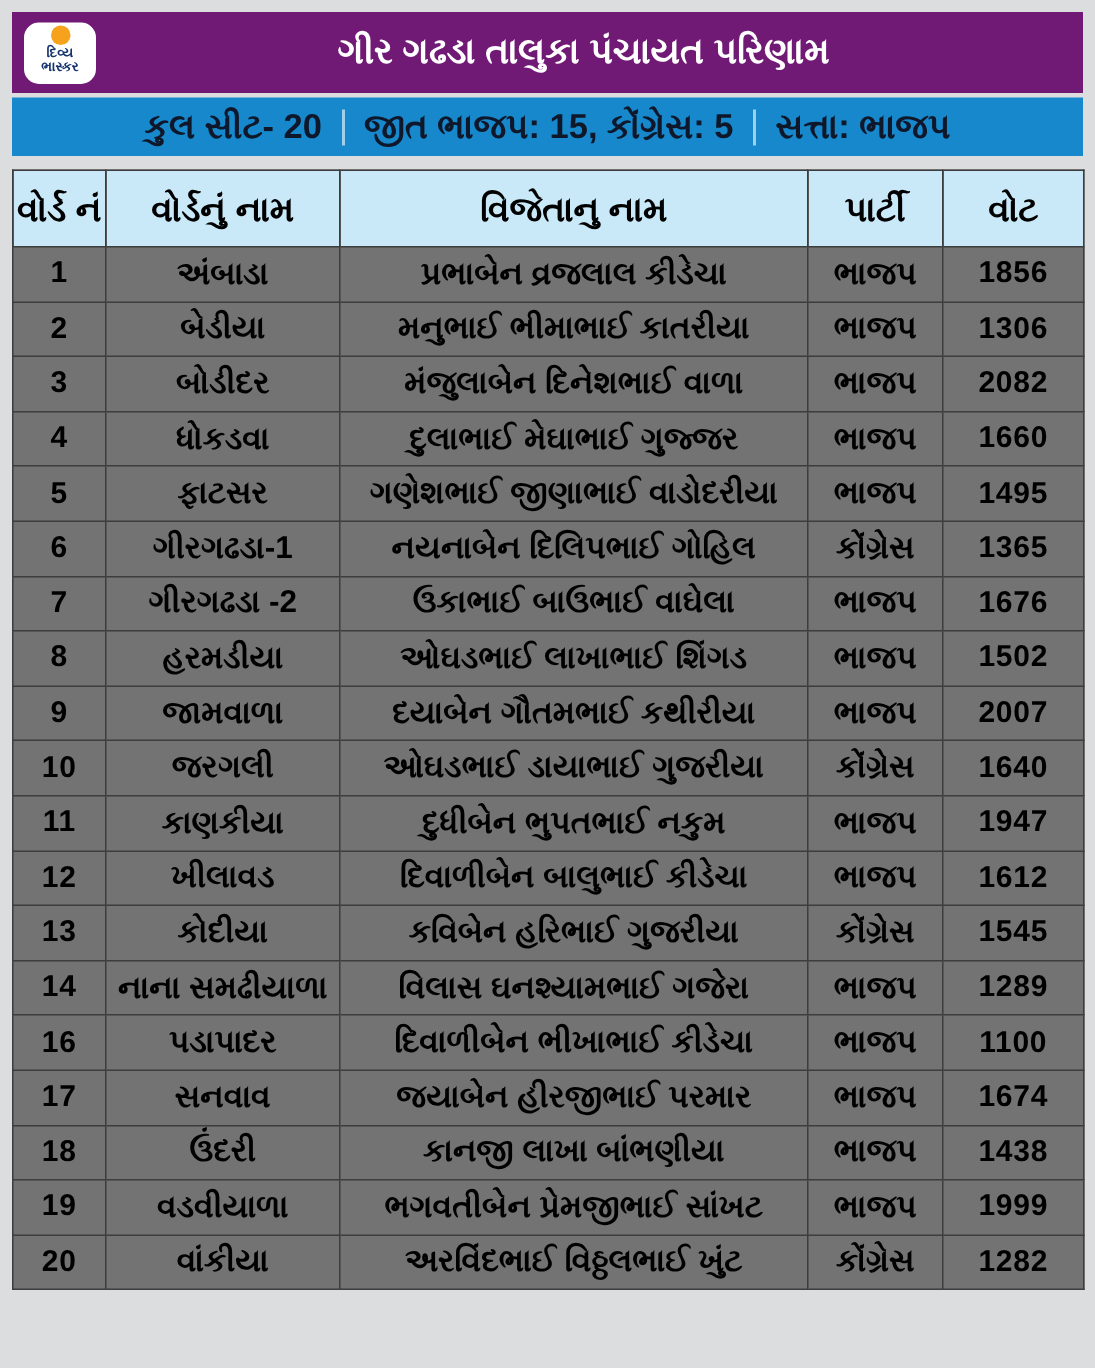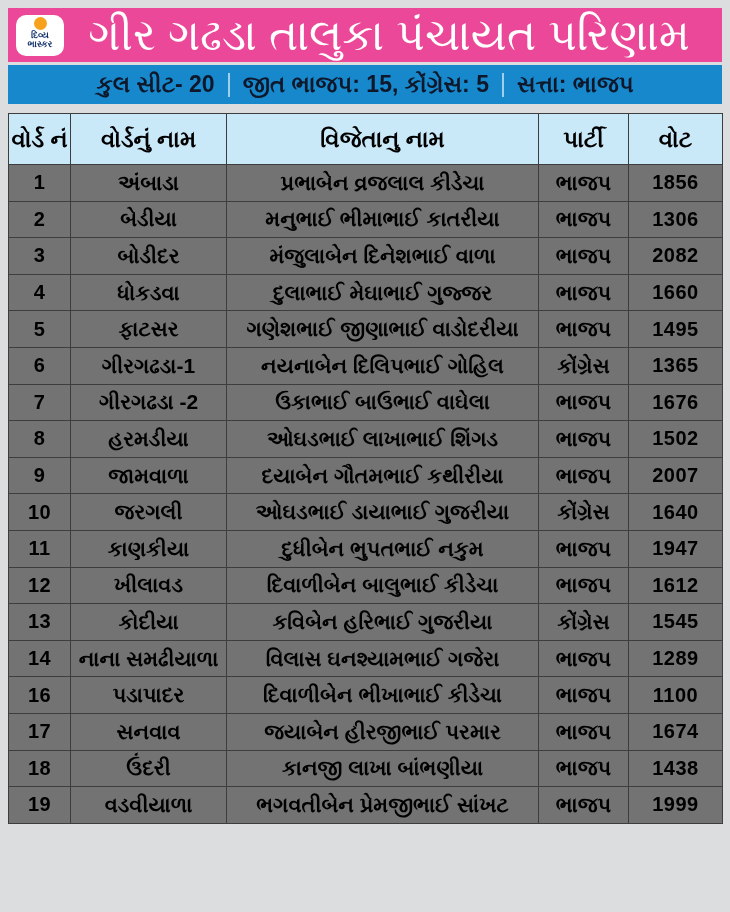--- a/index.html
+++ b/index.html
@@ -9,25 +9,25 @@
     font-family:"Liberation Sans","DejaVu Sans",sans-serif;
     -webkit-font-smoothing:antialiased;
     overflow:hidden;
   }
   .page{width:714px;margin:0 auto;padding-top:8px;}
 
   
   .header-bar{
     position:relative;
     height:54px;
-    background:#ec4899;
+    background:#701a75;
     display:flex;align-items:center;justify-content:center;
   }
   .title{
-    color:#ffffff;font-weight:normal;font-size:44px;line-height:1;
+    color:#ffffff;font-weight:bold;font-size:24px;line-height:1;
     padding-left:48px;letter-spacing:0;
   }
   .logo{
     position:absolute;left:8px;top:7px;
     width:48px;height:41px;
     background:#ffffff;border-radius:10px;
     display:flex;flex-direction:column;align-items:center;justify-content:flex-start;
     padding-top:2px;box-sizing:border-box;
   }
   .logo-dot{width:13px;height:13px;border-radius:50%;background:#f6a21d;margin-bottom:1px;}
@@ -237,16 +237,23 @@
           <td>ભાજપ</td>
           <td>1438</td>
         </tr>
         <tr>
           <td>19</td>
           <td>વડવીયાળા</td>
           <td>ભગવતીબેન પ્રેમજીભાઈ સાંખટ</td>
           <td>ભાજપ</td>
           <td>1999</td>
         </tr>
+        <tr>
+          <td>20</td>
+          <td>વાંકીયા</td>
+          <td>અરવિંદભાઈ વિઠ્ઠલભાઈ ખુંટ</td>
+          <td>કોંગ્રેસ</td>
+          <td>1282</td>
+        </tr>
       </tbody>
   </table>
 
 </div>
 
 </body></html>

